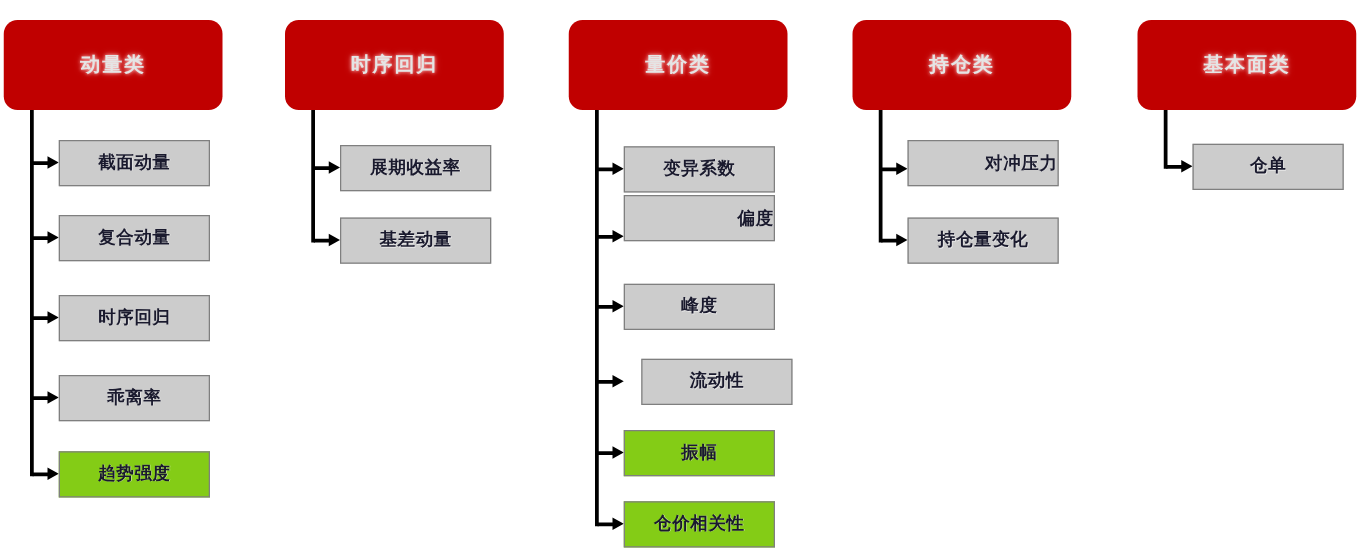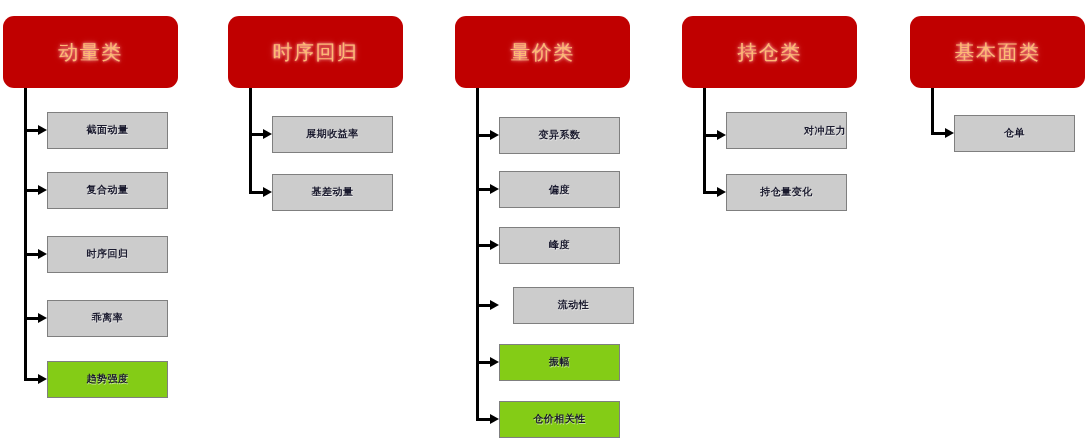--- a/index.html
+++ b/index.html
@@ -30,23 +30,23 @@
     width: 175px;
     height: 72px;
     border-radius: 11px;
     background: #C00000;
     box-sizing: border-box;
     display: flex;
     align-items: center;
     justify-content: center;
   }
   .cat-label {
-    color: #fdba74;
-    font-size: 20px;
-    font-weight: normal;
+    color: #e5e5e5;
+    font-size: 16px;
+    font-weight: bold;
     letter-spacing: 1.5px;
     text-shadow: 0 0 3px rgba(255,210,210,0.95),
                  0 0 6px rgba(255,170,170,0.55);
     white-space: nowrap;
   }
   
   .trunk {
     position: absolute;
     left: 21px;
     width: 3px;
@@ -80,21 +80,21 @@
     background: #CCCCCC;
     display: flex;
     align-items: center;
     justify-content: center;
   }
   .item-box.highlight {
     background: #84cc16;
   }
   .item-label {
     color: #1A1A2E;
-    font-size: 10px;
+    font-size: 14px;
     font-weight: bold;
     letter-spacing: 0.5px;
     white-space: nowrap;
     text-shadow: 0.5px 0.5px 0 rgba(255,255,255,0.55);
   }
 </style>
 </head>
 <body>
 
 <div id="canvas">
@@ -141,21 +141,21 @@
     <div class="column" style="left: 455px;">
       <div class="cat-box">
         <span class="cat-label">量价类</span>
       </div>
       <div class="trunk" style="top: 88px; height: 332.5px;"></div>
       <div class="arrow" style="left: 23px; width: 13px; top: 133.5px;"></div>
       <div class="item-box" style="top: 116.5px;">
         <span class="item-label">变异系数</span>
       </div>
       <div class="arrow" style="left: 23px; width: 13px; top: 187.5px;"></div>
-      <div class="item-box" style="top: 171px;">
+      <div class="item-box" style="top: 156px; justify-content: flex-end;">
         <span class="item-label">偏度</span>
       </div>
       <div class="arrow" style="left: 23px; width: 13px; top: 243.5px;"></div>
       <div class="item-box" style="top: 226.5px;">
         <span class="item-label">峰度</span>
       </div>
       <div class="arrow" style="left: 23px; width: 13px; top: 303.5px;"></div>
       <div class="item-box" style="top: 286.5px; margin-left: 14px;">
         <span class="item-label">流动性</span>
       </div>

